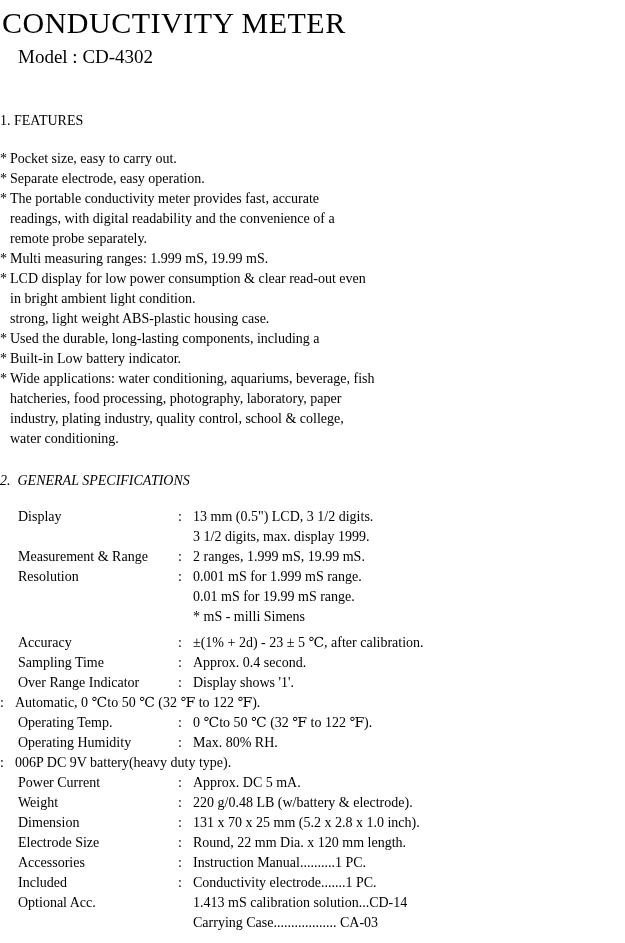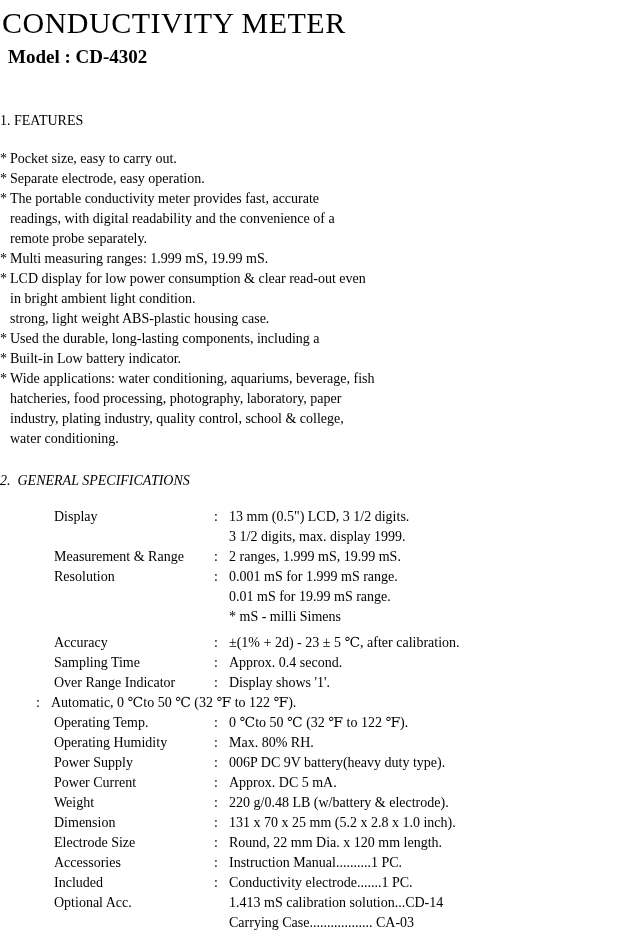--- a/index.html
+++ b/index.html
@@ -22,23 +22,23 @@
   h1.doc-title {
     font-size: 30px;
     font-weight: normal;
     line-height: 34px;
     letter-spacing: 0.5px;
     margin: 6px 0 0 2px;
     white-space: pre-wrap;
   }
   .model {
     font-size: 19px;
-    font-weight: bold;
+    font-weight: normal;
     line-height: 24px;
-    margin: 5px 0 0 8px;
+    margin: 5px 0 0 18px;
     white-space: pre-wrap;
   }
   .sec-heading {
     line-height: 20px;
     margin-left: 0;
     white-space: pre-wrap;
   }
   .sec1 { margin-top: 42px; }
   .sec2 { margin-top: 22px; font-style: italic; }
   .feature-list { margin-top: 18px; }
@@ -48,21 +48,20 @@
   }
   .star {
     display: inline-block;
     width: 10px;
   }
   .spec-table { margin-top: 16px; }
   .spec-row {
     display: flex;
     line-height: 20px;
     white-space: pre-wrap;
-    padding-left: 36px;
   }
   .spec-label {
     width: 160px;
     padding-left: 18px;
     flex: none;
   }
   .spec-colon {
     width: 15px;
     flex: none;
   }
@@ -134,21 +133,21 @@
       <div class="spec-row"><span class="spec-label">Sampling Time</span><span class="spec-colon">:</span><span class="spec-value">Approx. 0.4 second.</span></div>
 
       <div class="spec-row"><span class="spec-label">Over Range Indicator</span><span class="spec-colon">:</span><span class="spec-value">Display shows '1'.</span></div>
 
       <div class="spec-row"><span class="spec-colon">:</span><span class="spec-value">Automatic, 0 ℃to 50 ℃ (32 ℉ to 122 ℉).</span></div>
 
       <div class="spec-row"><span class="spec-label">Operating Temp.</span><span class="spec-colon">:</span><span class="spec-value">0 ℃to 50 ℃ (32 ℉ to 122 ℉).</span></div>
 
       <div class="spec-row"><span class="spec-label">Operating Humidity</span><span class="spec-colon">:</span><span class="spec-value">Max. 80% RH.</span></div>
 
-      <div class="spec-row"><span class="spec-label">Power Supply</span><span class="spec-colon">:</span><span class="spec-value">006P DC 9V battery(heavy duty type).</span></div>
+      <div class="spec-row"><span class="spec-colon">:</span><span class="spec-value">006P DC 9V battery(heavy duty type).</span></div>
 
       <div class="spec-row"><span class="spec-label">Power Current</span><span class="spec-colon">:</span><span class="spec-value">Approx. DC 5 mA.</span></div>
 
       <div class="spec-row"><span class="spec-label">Weight</span><span class="spec-colon">:</span><span class="spec-value">220 g/0.48 LB (w/battery &amp; electrode).</span></div>
 
       <div class="spec-row"><span class="spec-label">Dimension</span><span class="spec-colon">:</span><span class="spec-value">131 x 70 x 25 mm (5.2 x 2.8 x 1.0 inch).</span></div>
 
       <div class="spec-row"><span class="spec-label">Electrode Size</span><span class="spec-colon">:</span><span class="spec-value">Round, 22 mm Dia. x 120 mm length.</span></div>
 
       <div class="spec-row"><span class="spec-label">Accessories</span><span class="spec-colon">:</span><span class="spec-value">Instruction Manual..........1 PC.</span></div>

